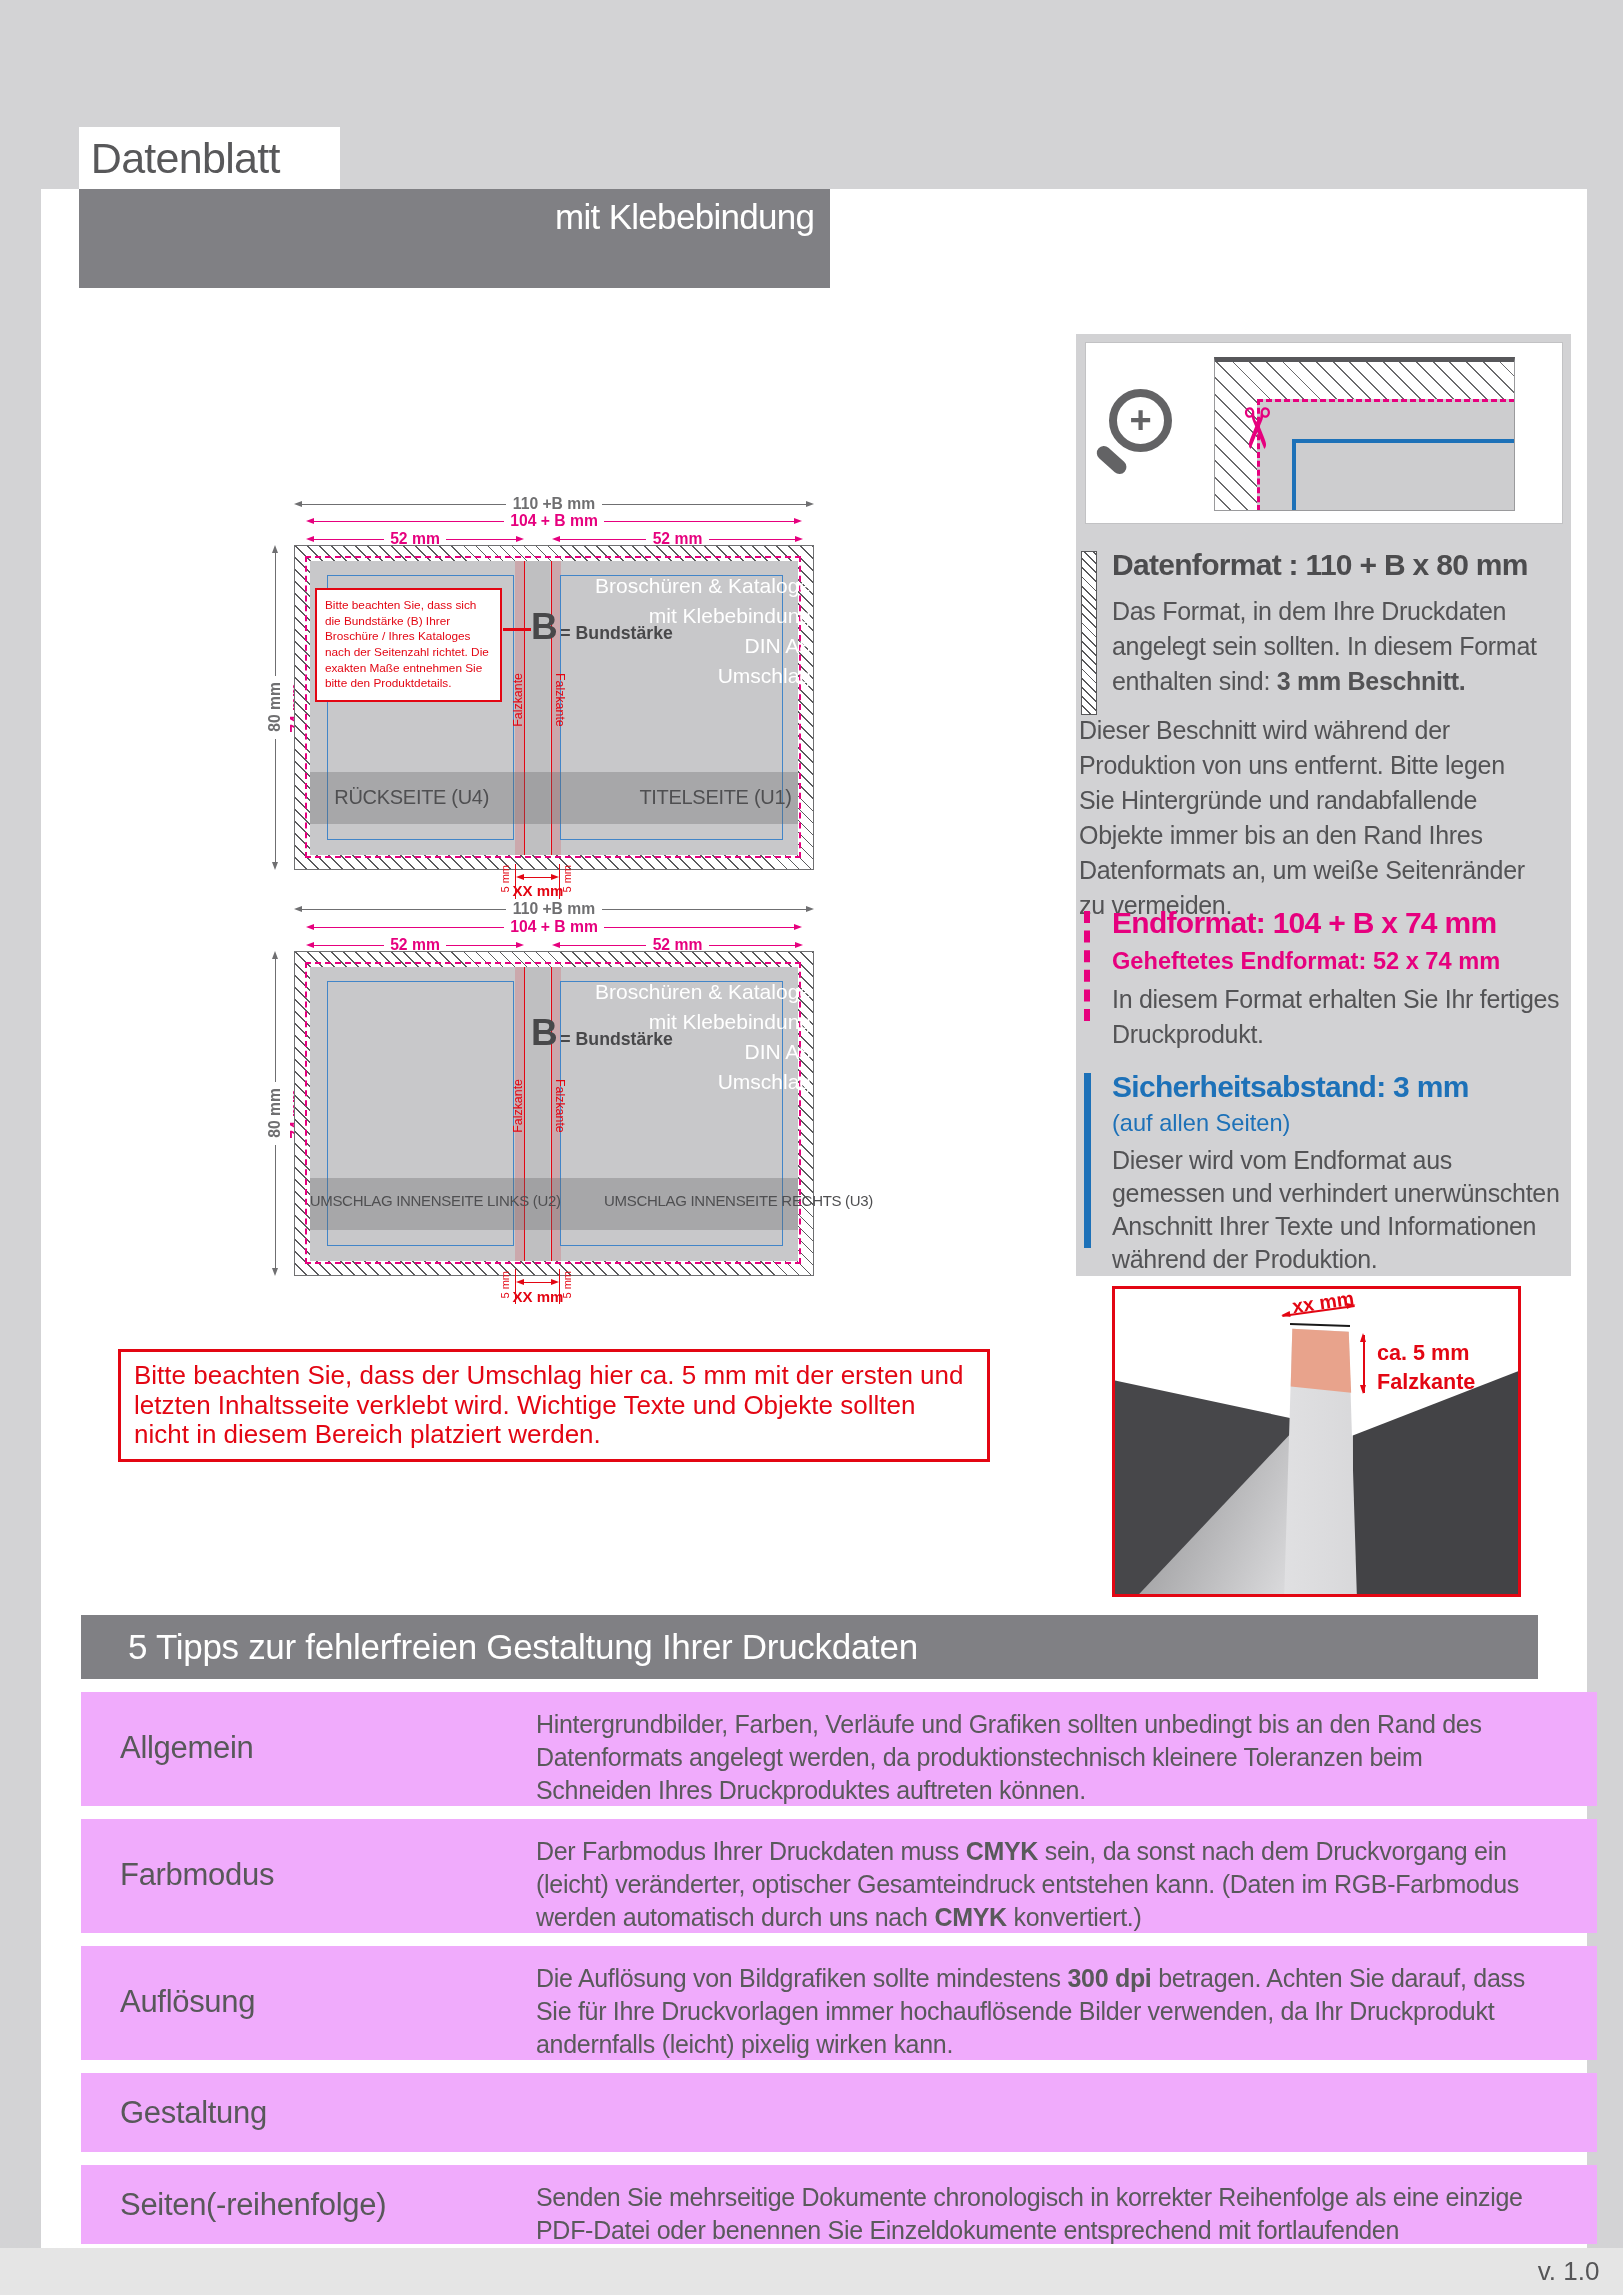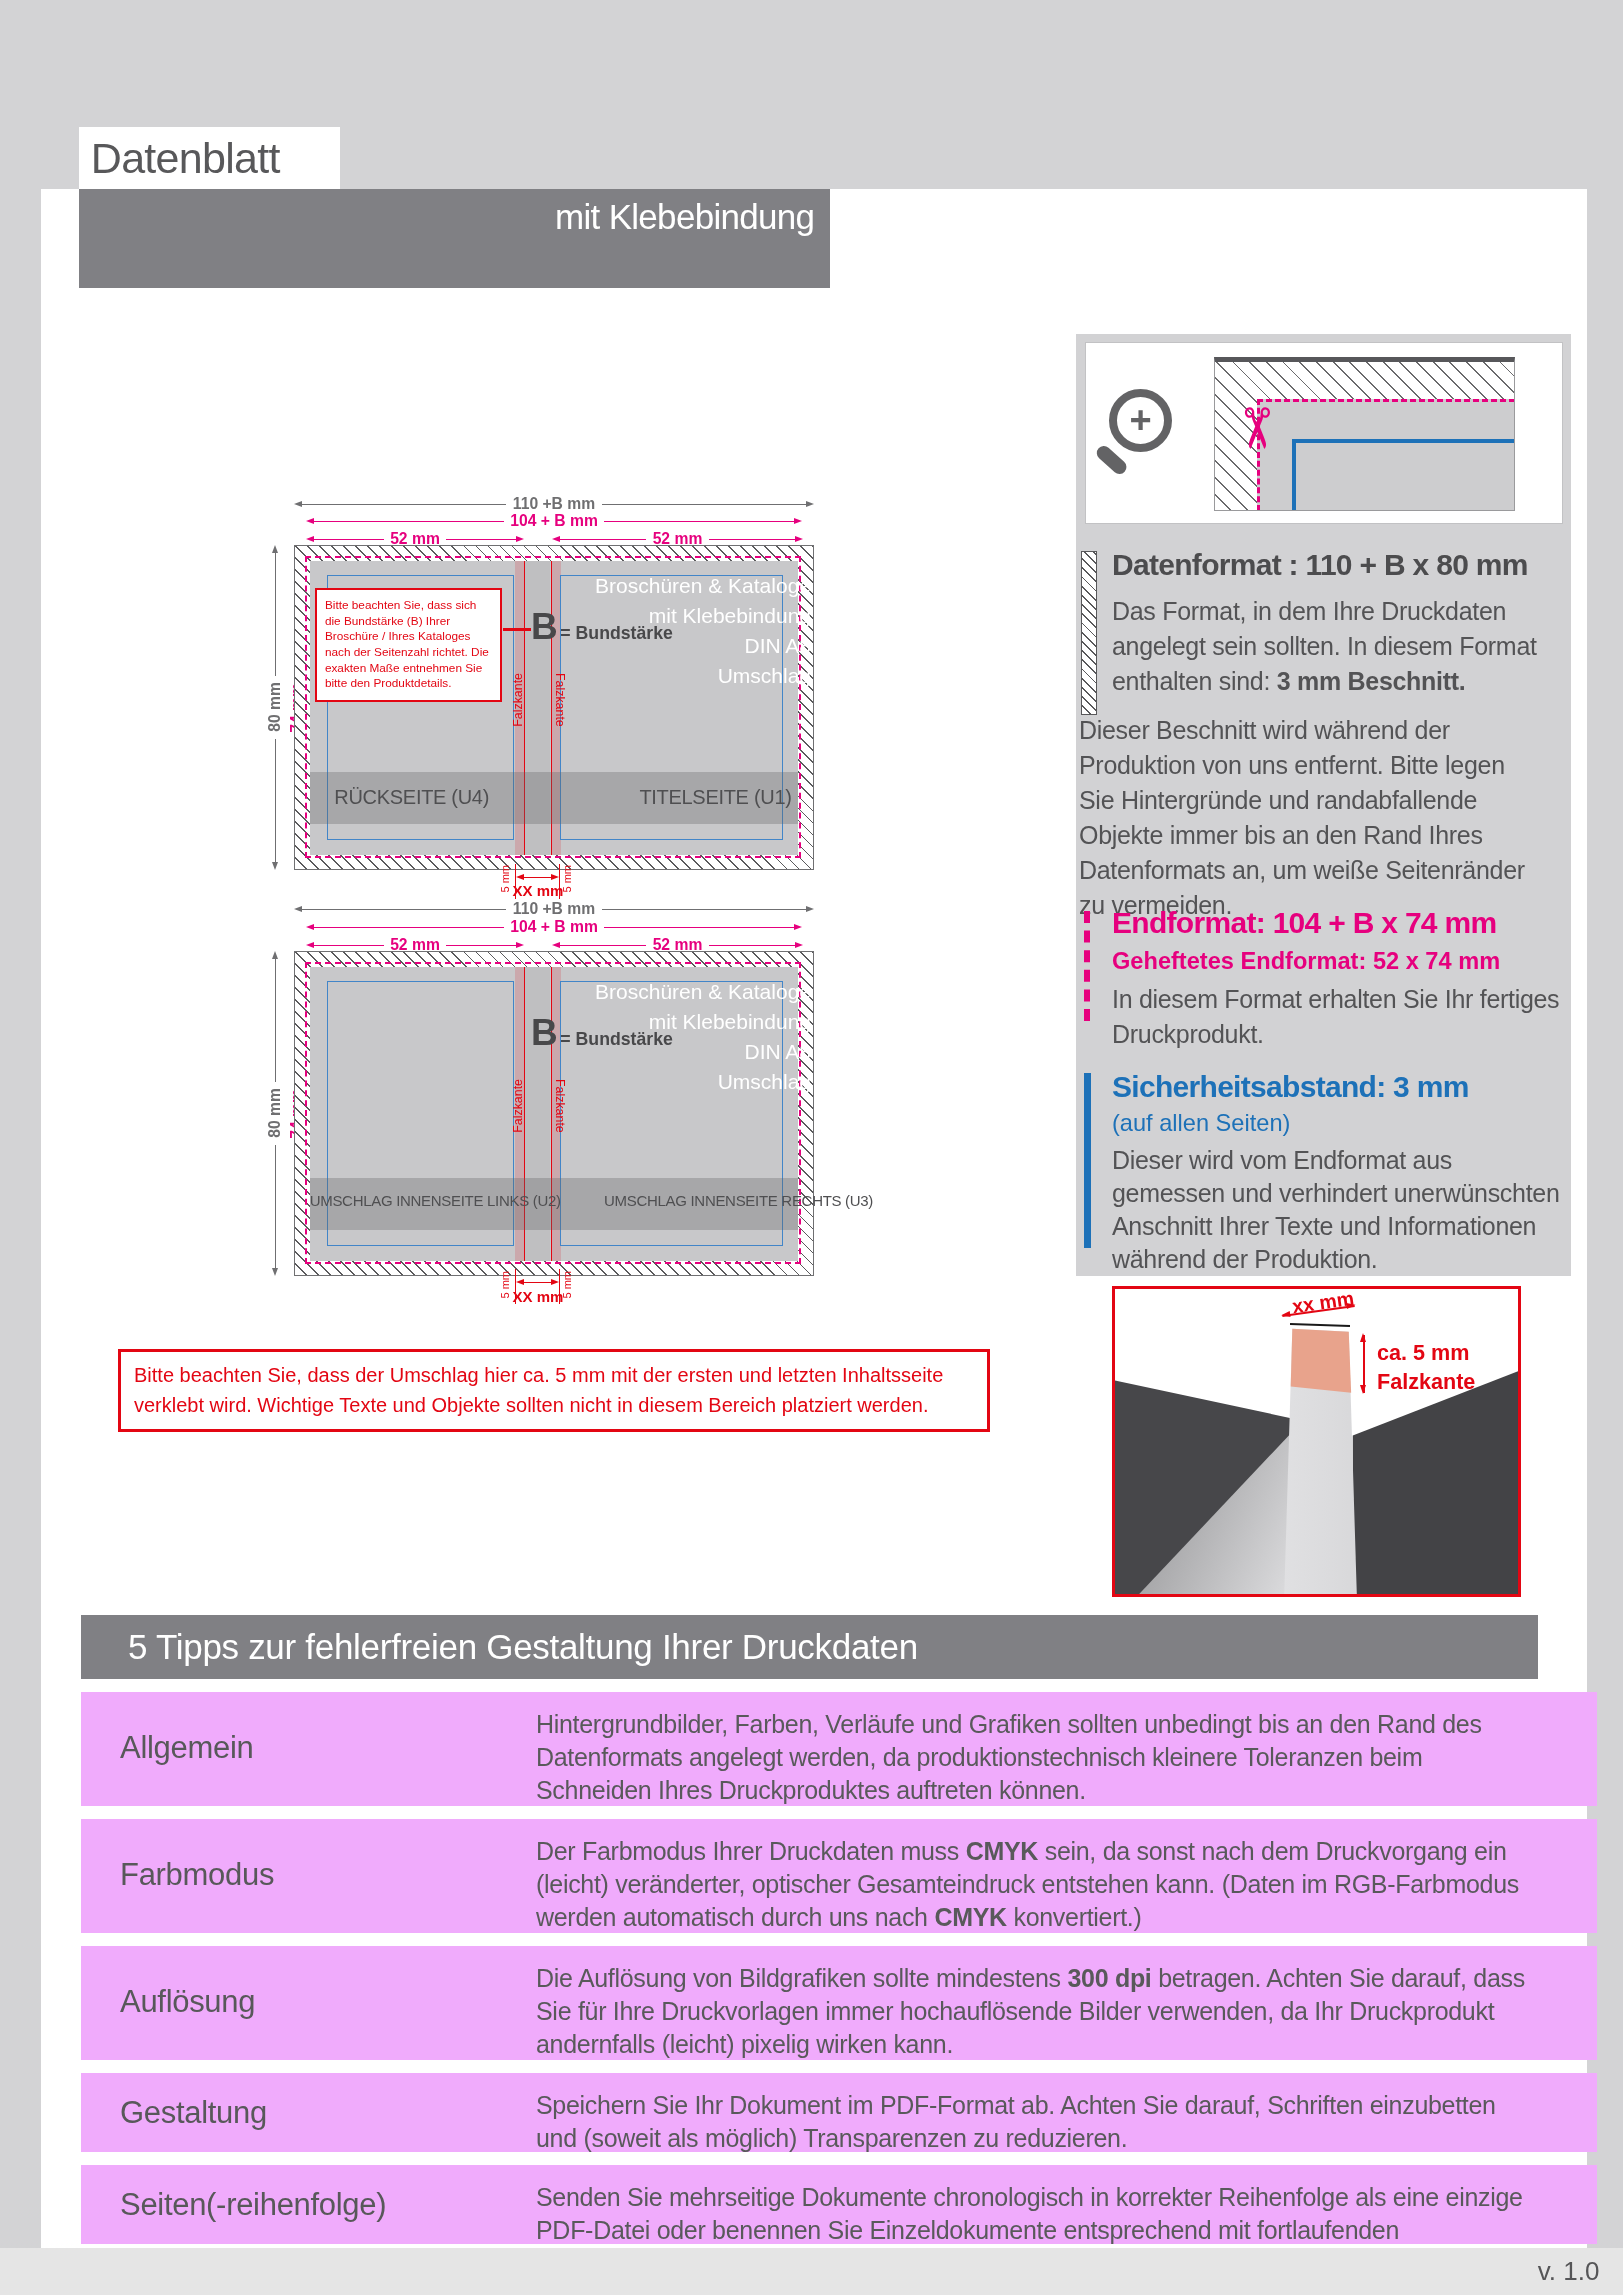--- a/index.html
+++ b/index.html
@@ -95,21 +95,21 @@
   .ff-xxarrow i.l{left:-1.3px;border-right:9.2px solid #e30613;}
   .ff-xxarrow i.r{right:-1.3px;border-left:9.2px solid #e30613;}
   .ff-xxlab{left:44%;top:0.5%;color:#e30613;font-weight:bold;font-size:19.6px;transform:rotate(-8deg);}
   .ff-varrow{left:61.5%;top:15%;height:19%;width:0;border-left:2.6px solid #e30613;}
   .ff-varrow i{position:absolute;left:-5.2px;width:0;height:0;border-left:3.9px solid transparent;border-right:3.9px solid transparent;}
   .ff-varrow i.u{top:-1.3px;border-bottom:9.2px solid #e30613;}
   .ff-varrow i.d{bottom:-1.3px;border-top:9.2px solid #e30613;}
   .ff-note{left:65%;top:16%;color:#e30613;font-weight:bold;font-size:21.6px;line-height:29px;white-space:nowrap;}
   
   .warnbox{left:118px;top:1349px;width:872px;border:3.3px solid #e30613;box-sizing:border-box;background:#fff;
-    color:#e30613;font-size:20px;line-height:29.4px;padding:9.2px 13px;}
+    color:#e30613;font-size:26px;line-height:29.4px;padding:9.2px 13px;}
   
   .tipshead{left:81px;top:1615px;width:1457px;height:64px;background:#808084;color:#fff;
     font-size:35px;line-height:64px;padding-left:47px;box-sizing:border-box;letter-spacing:-0.3px;}
   .tiprow{left:81px;width:1516px;background:#f0abfc;}
   .tiplabel{position:absolute;left:39px;font-size:31px;color:#58585a;letter-spacing:-0.3px;}
   .tiptext{position:absolute;left:455px;top:15.7px;width:1001px;font-size:25px;line-height:33px;color:#59595b;letter-spacing:-0.3px;}
   
   .footer{left:0;top:2248px;width:1623px;height:47px;background:#e5e5e5;color:#555557;
     font-size:26px;line-height:47px;text-align:right;padding-right:23.6px;box-sizing:border-box;}
 </style>
@@ -344,21 +344,20 @@
 <div class="abs tiprow" style="top:1819px;height:114px;">
   <div class="tiplabel" style="top:38px;">Farbmodus</div>
   <div class="tiptext"><span>Der Farbmodus Ihrer Druckdaten muss </span><b>CMYK</b><span> sein, da sonst nach dem Druckvorgang ein (leicht) veränderter, optischer Gesamteindruck entstehen kann. (Daten im RGB-Farbmodus werden automatisch durch uns nach </span><b>CMYK</b><span> konvertiert.)</span></div>
 </div>
 <div class="abs tiprow" style="top:1946px;height:114px;">
   <div class="tiplabel" style="top:38px;">Auflösung</div>
   <div class="tiptext"><span>Die Auflösung von Bildgrafiken sollte mindestens </span><b>300 dpi</b><span> betragen. Achten Sie darauf, dass Sie für Ihre Druckvorlagen immer hochauflösende Bilder verwenden, da Ihr Druckprodukt andernfalls (leicht) pixelig wirken kann.</span></div>
 </div>
 <div class="abs tiprow" style="top:2073px;height:79px;">
   <div class="tiplabel" style="top:22px;">Gestaltung</div>
-  <div class="tiptext"><span>Speichern Sie Ihr Dokument im PDF-Format ab. Achten Sie darauf, Schriften einzubetten und (soweit als möglich) Transparenzen zu reduzieren.</span></div>
 </div>
 <div class="abs tiprow" style="top:2165px;height:79px;">
   <div class="tiplabel" style="top:22px;">Seiten(-reihenfolge)</div>
   <div class="tiptext"><span>Senden Sie mehrseitige Dokumente chronologisch in korrekter Reihenfolge als eine einzige PDF-Datei oder benennen Sie Einzeldokumente entsprechend mit fortlaufenden Seitennummern.</span></div>
 </div>
 
 <div class="abs footer">
   <span>v. 1.0</span>
 </div>
 

